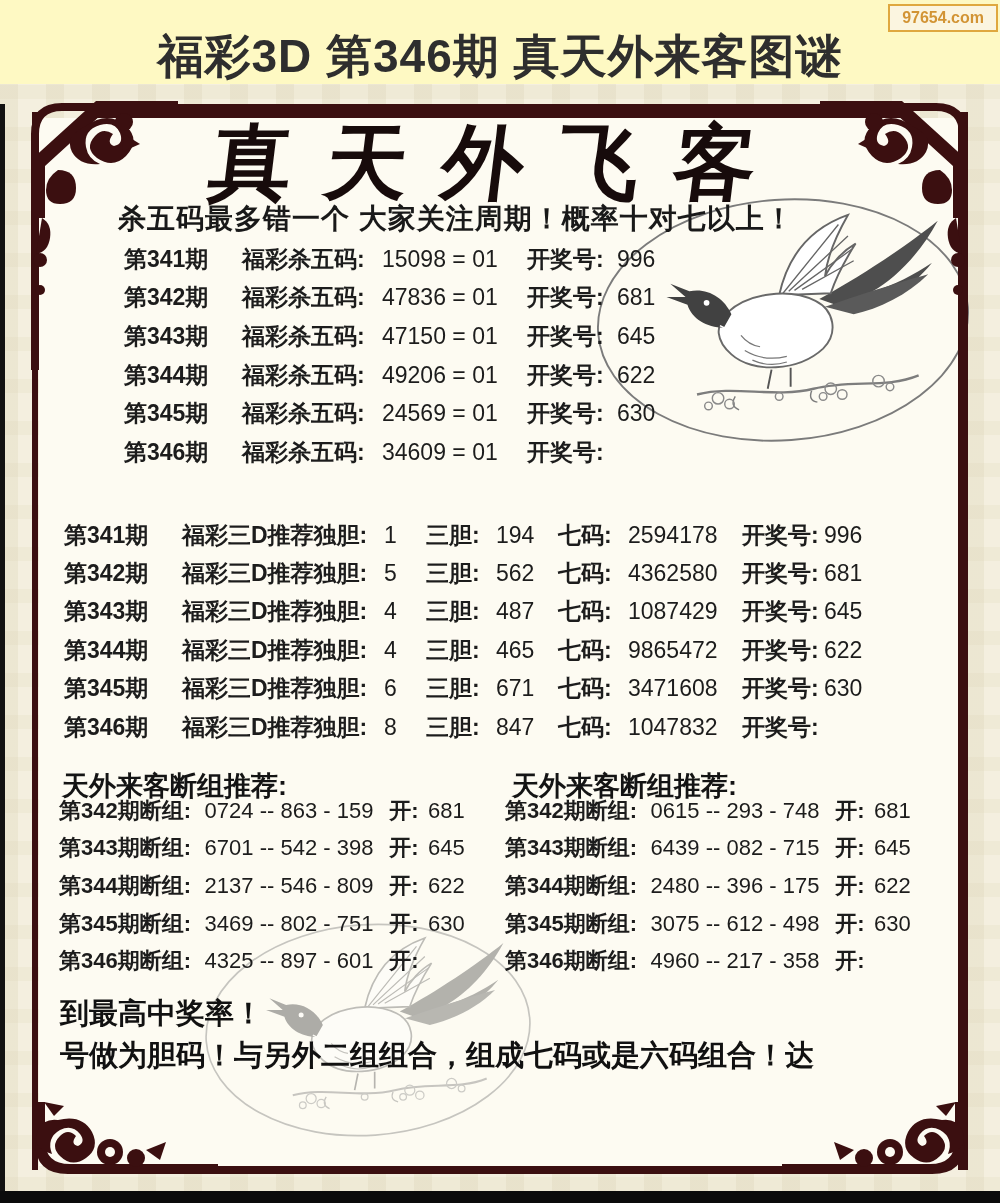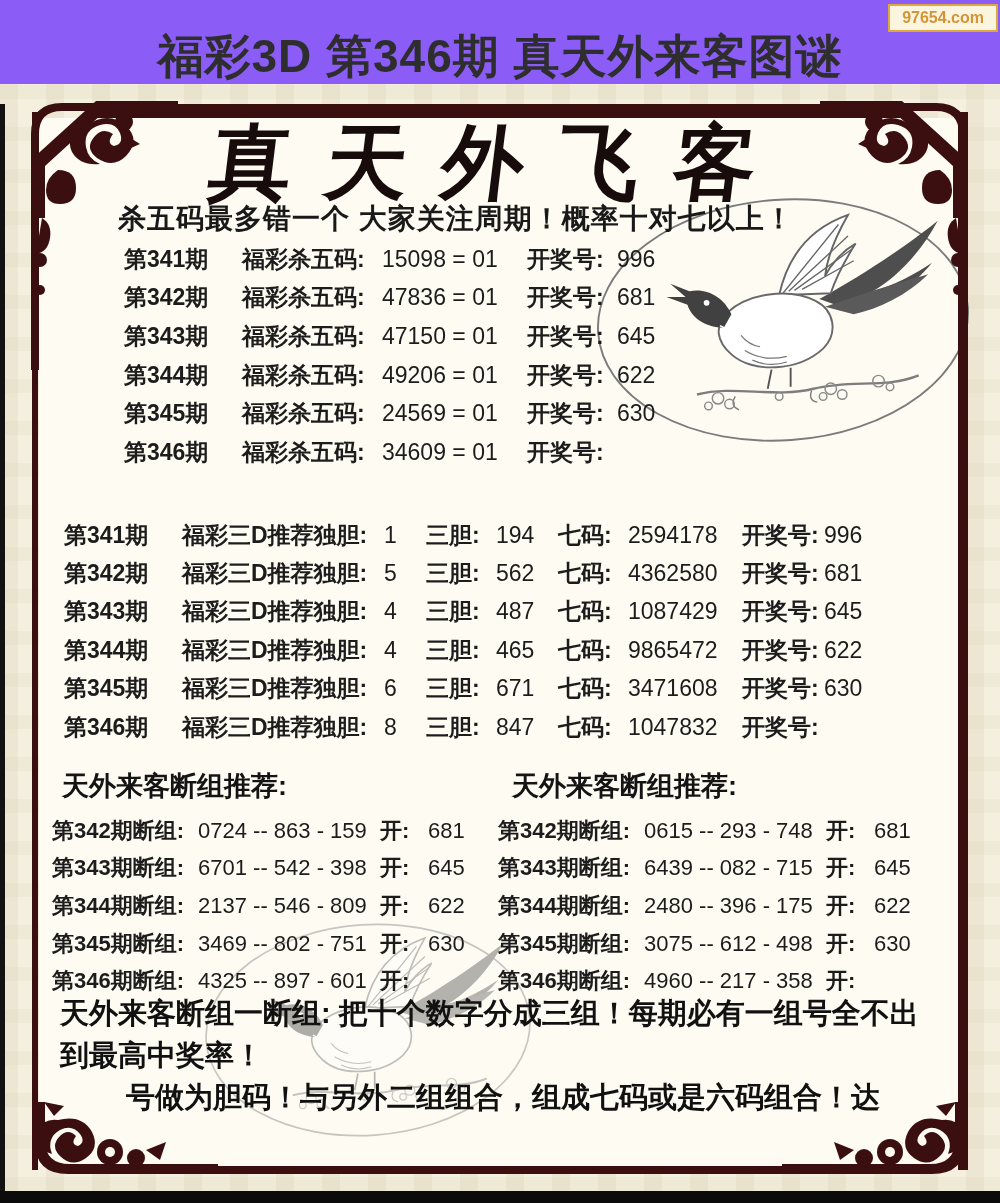--- a/index.html
+++ b/index.html
@@ -1,16 +1,16 @@
 <!DOCTYPE html>
 <html><head>
 <meta charset="utf-8">
 <style>
   html,body{margin:0;padding:0;background:#ffffff;}
-  .page{position:relative;width:1000px;height:1203px;background:#8b5cf6;overflow:hidden;
+  .page{position:relative;width:1000px;height:1203px;background:#fef9c3;overflow:hidden;
         font-family:"Liberation Sans","DejaVu Sans",sans-serif;color:#1c1c1c;}
 
   
   .paper{position:absolute;left:0;top:84px;width:1000px;height:1107px;background:#f4efdf;z-index:0;}
   .paper::after{content:"";position:absolute;inset:0;opacity:.5;
      background-image:
        repeating-linear-gradient(90deg, rgba(161,148,82,.18) 0 18px, rgba(0,0,0,0) 18px 46px),
        repeating-linear-gradient(0deg, rgba(161,148,82,.12) 0 14px, rgba(0,0,0,0) 14px 42px);}
   .interior{position:absolute;left:39px;top:118px;width:922px;height:1048px;background:#fdfbf2;z-index:1;}
 
@@ -67,21 +67,21 @@
   .dingdan .row{height:38.4px;padding-left:64px;font-size:23px;}
   .dingdan .d1{width:118px;}
   .dingdan .d2{width:202px;}
   .dingdan .d3{width:42px;}
   .dingdan .d4{width:70px;}
   .dingdan .d5{width:62px;}
   .dingdan .d6{width:70px;}
   .dingdan .d7{width:114px;}
   .dingdan .d8{width:82px;}
 
-  .duanzu{top:812px;width:470px;}
+  .duanzu{top:792px;width:470px;text-align:center;}
   .duanzu .row{height:37.6px;font-size:22px;}
   .duanzu-l{left:0;}
   .duanzu-l .row{padding-left:52px;}
   .duanzu-r{left:490px;right:auto;}
   .duanzu-r .row{padding-left:8px;}
   .duanzu .z1{width:146px;}
   .duanzu .z2{width:182px;}
   .duanzu .z3{width:48px;}
 
   .footer{position:absolute;left:60px;top:992px;width:890px;z-index:4;font-size:29px;font-weight:700;color:#111;}
@@ -365,18 +365,17 @@
     </div>
     <div class="row">
       <span class="z1 b">第346期断组:</span>
       <span class="z2">4960 -- 217 - 358</span>
       <span class="z3 b">开:</span>
       <span class="z4"></span>
     </div>
   </div>
 
   <div class="footer">
-    <div class="fline">天外来客断组一断组: 把十个数字分成三组！每期必有一组号全不出</div>
     <div class="fline">到最高中奖率！</div>
     <div class="fline">号做为胆码！与另外二组组合，组成七码或是六码组合！达</div>
   </div>
 
 </div>
 
 </body></html>

